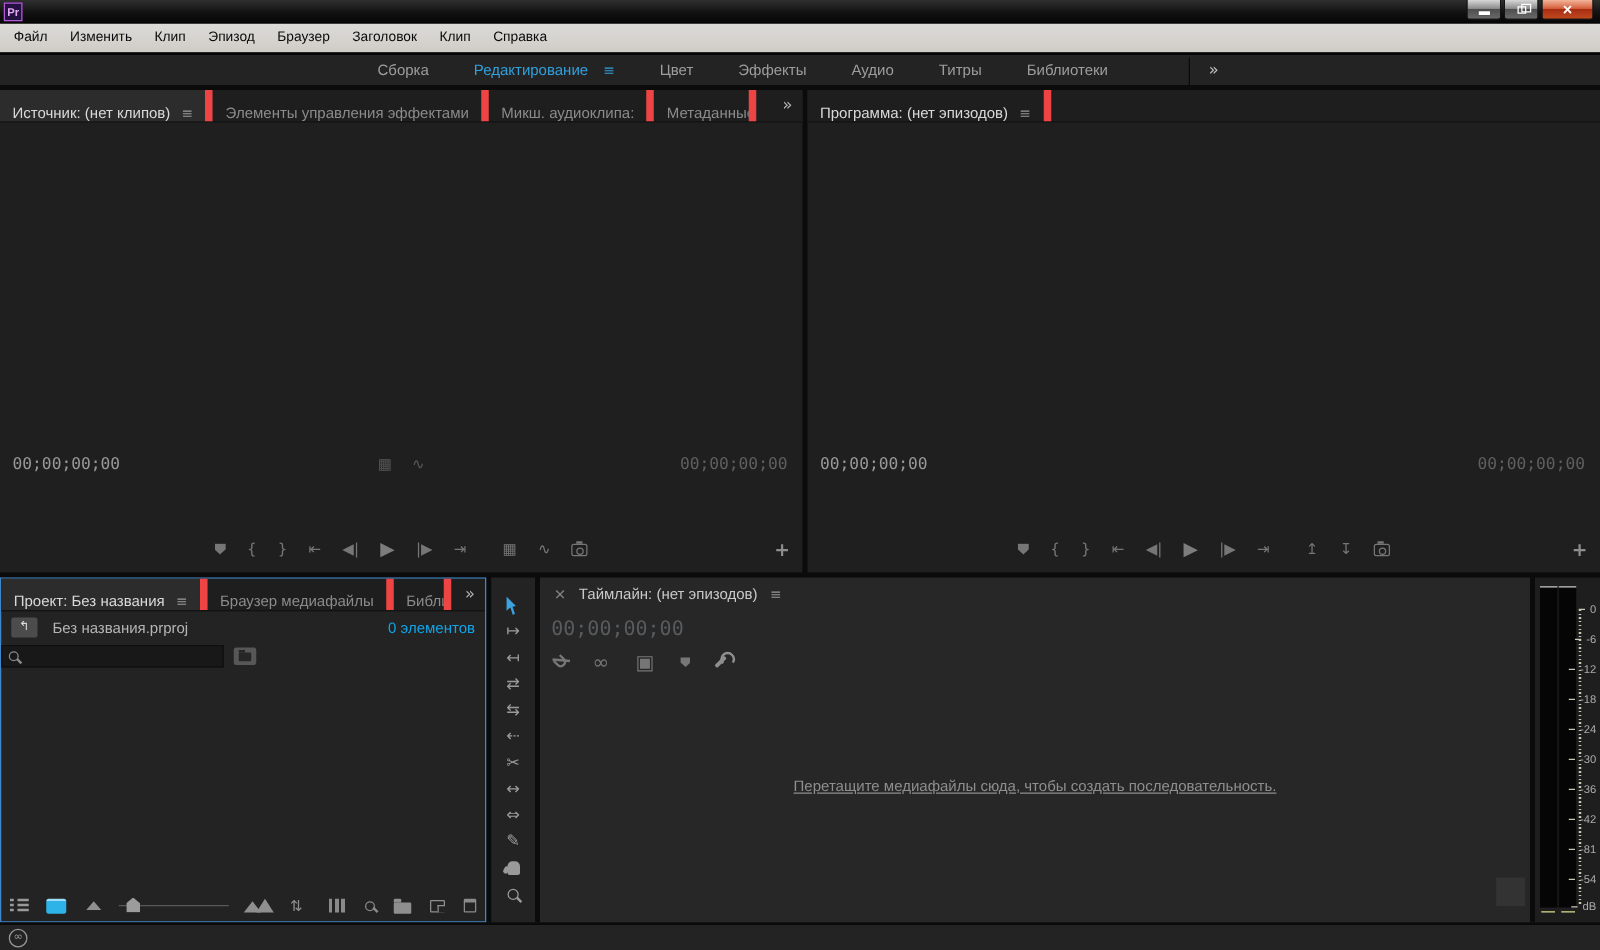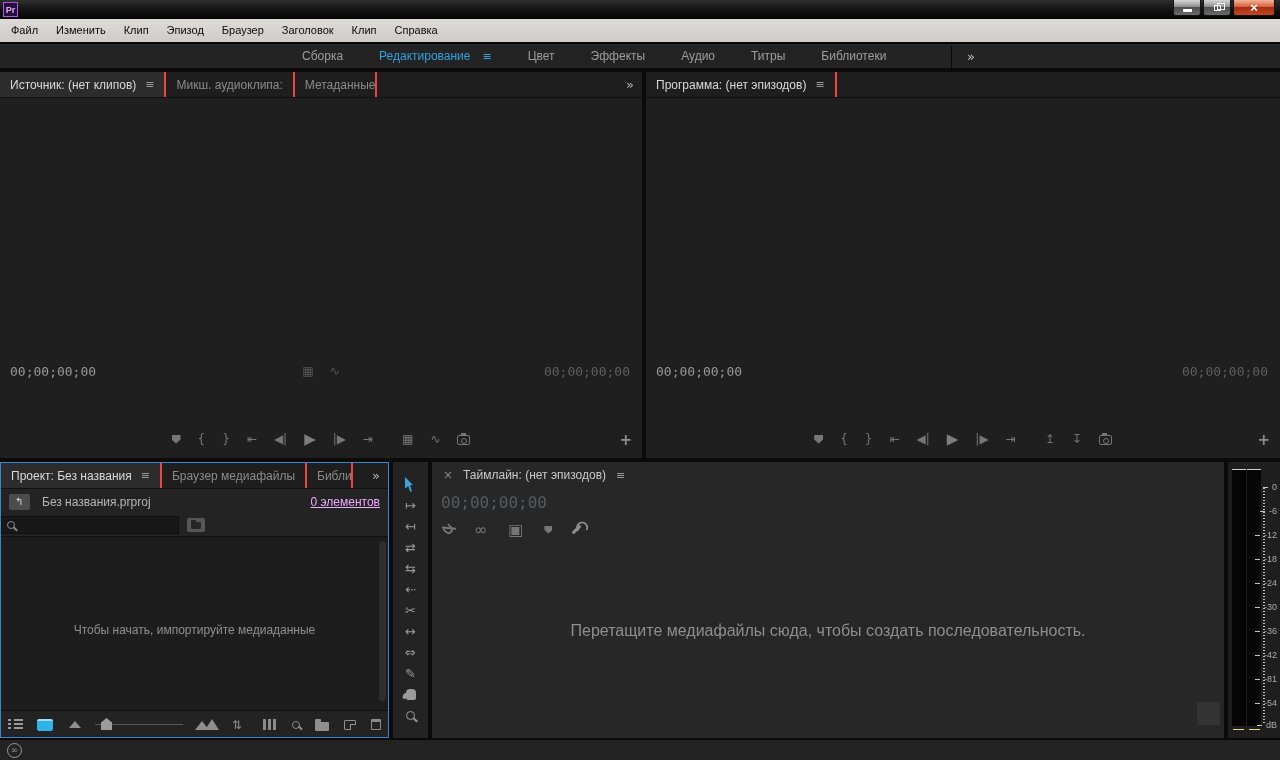--- a/index.html
+++ b/index.html
@@ -40,21 +40,21 @@
   .ws-item { white-space:nowrap; }
   .ws-item.active { color:#31a0dd; }
   .ws-menu { color:#31a0dd; font-size:11px; margin-left:-24px; }
   .ws-divider { position:absolute; left:951px; top:2px; bottom:0; width:1px; background:#0a0a0a; }
   .ws-overflow { position:absolute; left:967px; color:#c2c2c2; font-size:13px; }
 
   
   .panel { position:absolute; background:#1f1f1f; }
   .tabbar { height:26px; background:#1e1e1e; border-bottom:1px solid #131313;
     display:flex; align-items:stretch; font-size:12px; color:#8b8b8b; }
-  .tab { display:flex; align-items:center; padding:0 10px; border-right:2px solid #ef4444;
+  .tab { display:flex; align-items:flex-end; padding:0 10px; border-right:6px solid #ef4444;
     white-space:nowrap; overflow:hidden; }
   .tab.active { background:#2c2c2c; color:#d9d9d9; }
   .tab-menu { margin-left:9px; font-size:11px; color:#999; }
   .tab-overflow { margin-left:auto; padding:0 8px; display:flex; align-items:center; color:#b5b5b5; font-size:13px; }
   .tab.clip-md { max-width:82px; }
   .tab.clip-lib { max-width:46px; }
 
   
   .mon-body { position:absolute; left:0; right:0; top:26px; bottom:0; }
   .tc { font-family:"DejaVu Sans Mono", monospace; font-size:13px; letter-spacing:0; }
@@ -74,21 +74,21 @@
   .cam::before { content:""; position:absolute; left:2.5px; top:-3.5px; width:5px; height:2px; background:#767676; }
   .cam::after { content:""; position:absolute; left:3px; top:1.5px; width:4px; height:4px; border:1.5px solid #767676; border-radius:50%; }
 
   
   #proj { left:0; top:462px; width:389px; height:276px; background:#232323; border:1px solid #3e86c9; }
   #proj .tabbar { background:#1e1e1e; }
   .proj-info { height:25px; display:flex; align-items:center; padding:0 8px; font-size:12px; color:#b5b5b5; }
   .btn-up { width:21px; height:16px; background:#4c4c4c; border-radius:2px; display:flex;
     align-items:center; justify-content:center; color:#dcdcdc; font-size:10px; }
   .proj-file { margin-left:12px; }
-  .proj-count { margin-left:auto; color:#f0abfc;text-decoration:underline; }
+  .proj-count { margin-left:auto; color:#0ea5e9; }
   .proj-search { height:22px; display:flex; align-items:center; }
   .search-box { width:178px; height:18px; background:#181818; border:1px solid #0f0f0f;
     display:flex; align-items:center; padding-left:5px; }
   .mag { width:8px; height:8px; border:1.5px solid #8a8a8a; border-radius:50%; position:relative; display:inline-block; }
   .mag::after { content:""; position:absolute; width:5px; height:1.5px; background:#8a8a8a;
     transform:rotate(45deg); right:-4px; bottom:-1px; }
   .btn-insearch { width:18px; height:14px; background:#575757; border-radius:2px; margin-left:8px;
     display:flex; align-items:center; justify-content:center; }
   .mini-folder { width:10px; height:7px; background:#262626; border-radius:1px; position:relative; }
   .mini-folder::before { content:""; position:absolute; top:-2px; left:0; width:5px; height:2px; background:#262626; }
@@ -147,21 +147,21 @@
     font-size:16px; color:#585c5f; }
   .tl-tools { position:absolute; left:12px; top:58px; display:flex; gap:21px; align-items:center; color:#767676; }
   .magnet { width:9px; height:9px; border:2px solid #767676; border-top:none;
     border-radius:0 0 7px 7px; transform:rotate(-45deg); position:relative; }
   .magnet::after { content:""; position:absolute; left:-3px; top:3px; width:14px; height:1.5px;
     background:#767676; transform:rotate(50deg); }
   .wrench { width:3px; height:11px; background:#8f8f8f; border-radius:1px; transform:rotate(45deg); position:relative; margin-left:2px; }
   .wrench::before { content:""; position:absolute; top:-6px; left:-2.5px; width:8px; height:8px;
     border:2px solid #8f8f8f; border-radius:50%;
     clip-path:polygon(0 0,100% 0,100% 42%,52% 42%,52% 100%,0 100%); }
-  .tl-msg { position:absolute; left:0; right:0; top:160px; text-align:center; color:#8e8e8e; font-size:16px; }
+  .tl-msg { position:absolute; left:0; right:0; top:160px; text-align:center; color:#8e8e8e; font-size:12px;text-decoration:underline; }
   .tl-corner { position:absolute; right:4px; bottom:13px; width:23px; height:23px; background:#333; }
 
   
   #meter { left:1228px; top:462px; width:52px; height:276px; background:#1e1e1e; }
   .meter-bars { position:absolute; left:4px; top:7px; bottom:12px; width:29px; display:flex; gap:1px; }
   .meter-bar { flex:1; background:#050505; border-top:1px solid #cfcfcf; }
   .meter-peaks { position:absolute; left:4px; bottom:8px; width:29px; height:1.5px; display:flex; gap:5px; padding:0 1px; }
   .meter-peaks span { flex:1; background:#dede8e; height:1.5px; }
   .mt-dots { position:absolute; left:35px; top:26px; bottom:14px; width:2px;
     background:repeating-linear-gradient(180deg,#c9c9b4 0 1px,transparent 1px 3px); }
@@ -220,20 +220,23 @@
     <div class="ws-divider"></div>
     <span class="ws-overflow g">»</span>
   </div>
 
   <div class="panel" id="src" style="left:0;top:72px;width:642px;height:386px;">
     <div class="tabbar">
       <div class="tab active">
         <span>Источник: (нет клипов)</span>
         <span class="tab-menu g">≡</span>
       </div>
+      <div class="tab">
+          <span>Элементы управления эффектами</span>
+        </div>
       <div class="tab">
           <span>Микш. аудиоклипа:</span>
         </div>
       <div class="tab clip-md">
           <span>Метаданные</span>
         </div>
       <div class="tab-overflow g">»</div>
     </div>
     <div class="mon-body">
       <span class="tc tc-cur">00;00;00;00</span>
@@ -307,24 +310,20 @@
       <span class="proj-file">Без названия.prproj</span>
       <span class="proj-count">0 элементов</span>
     </div>
     <div class="proj-search">
       <div class="search-box">
         <span class="mag"></span>
       </div>
       <div class="btn-insearch">
         <span class="mini-folder"></span>
       </div>
-    </div>
-    <div class="proj-list">
-      <div class="proj-empty">Чтобы начать, импортируйте медиаданные</div>
-      <div class="proj-scroll"></div>
     </div>
     <div class="proj-toolbar">
       <span class="listview"></span>
       <span class="iconview"></span>
       <span class="mtn-sm"></span>
       <span class="slider-track">
           <span class="slider-handle"></span>
         </span>
       <span class="mtn-lg"></span>
       <span class="sort-glyph g">⇅</span>

